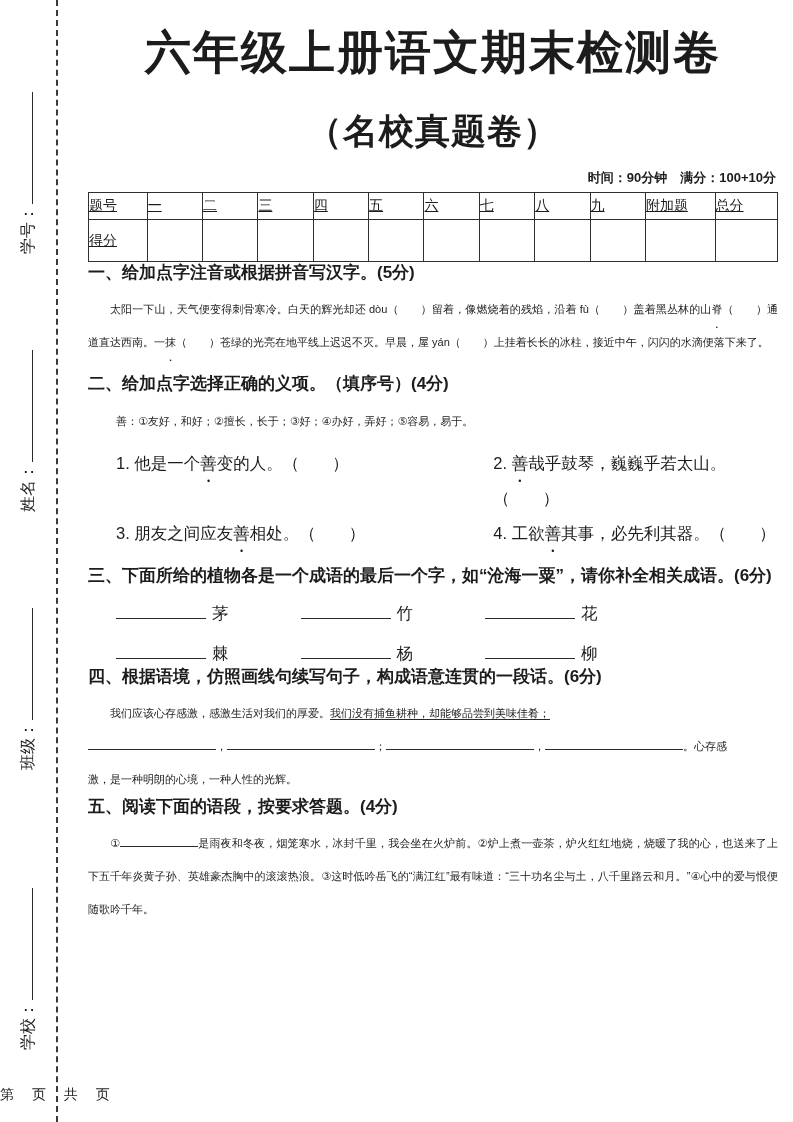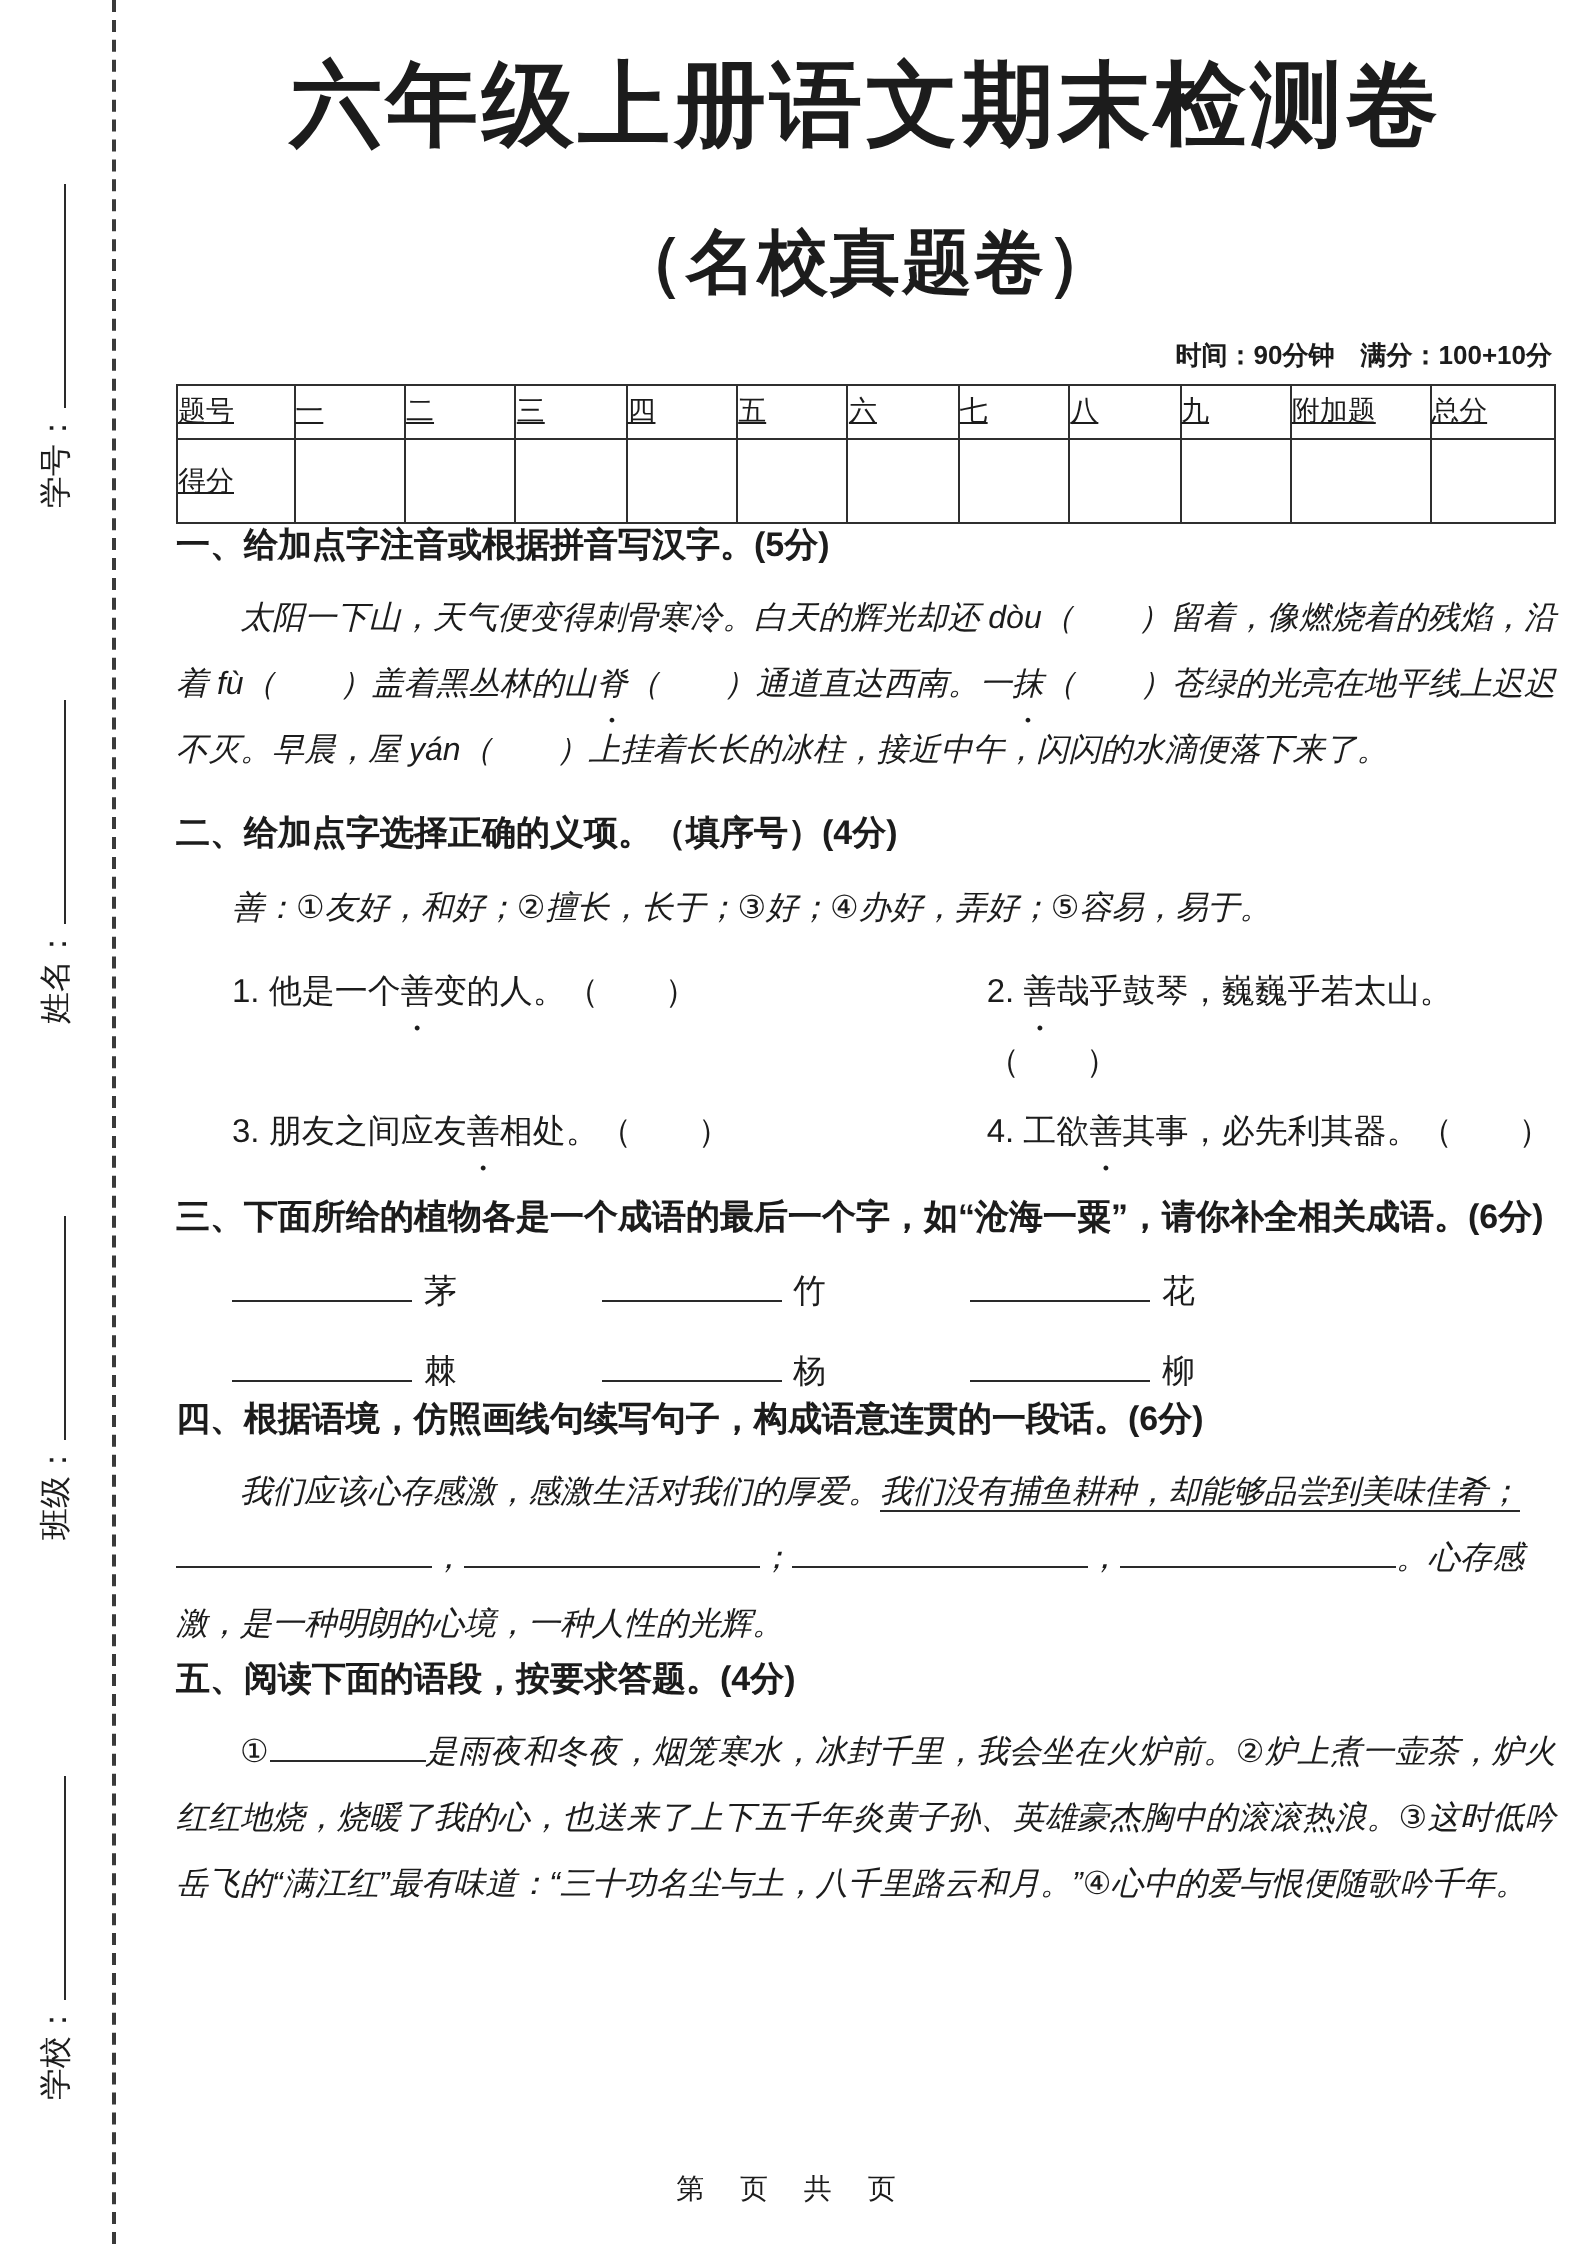--- a/index.html
+++ b/index.html
@@ -59,21 +59,21 @@
     border:1.5px solid #2f2f2f; text-align:left;
     font-weight:normal; padding:0;text-decoration:underline;
   }
   table.score-table tr.hdr  th { height:27px; }
   table.score-table tr.body td { height:42px; }
   col.c-label { width:8%; }  col.c-num { width:7.55%; }
   col.c-extra { width:9.5%; } col.c-total { width:8.5%; }
 
   .section { margin-top:0; }
   .sec-heading { font-size:17px; font-weight:bold; line-height:1.25; }
-  .para { font-size:16px; line-height:33px; text-align:justify;font-style:italic; }
+  .para { font-size:11px; line-height:33px; text-align:justify; }
   .indent { text-indent:2em; }
   .sub { margin-left:28px; } .mt20 { }
   .mt14 { margin-top:14px; } .mt10 { margin-top:10px; }
 
   
   .dot-char { position:relative; display:inline-block; text-indent:0; }
   .dot-char::after {
     content:"\2022"; position:absolute; left:50%; bottom:-0.62em;
     transform:translateX(-50%); font-size:0.55em; line-height:1;
   }
@@ -98,21 +98,21 @@
   .s3-row {
     margin-left:28px; margin-top:14px;
     display:flex; gap:72px;
     font-size:16.5px; line-height:26px;
   }
   .s3-item { white-space:nowrap; }
   .s3-item .blank { margin-right:6px; }
 
   .footer {
     position:absolute; left:0; right:0; bottom:18px;
-    text-align:center; font-size:14px; letter-spacing:7px;
+    font-size:14px; letter-spacing:7px;
   }
 </style>
 </head>
 <body>
 
 <div class="seal-strip">
   <div class="seal-rotated">
     <span class="seal-block sb-school">
       <span>学校：</span>
       <span class="seal-blank"></span>

